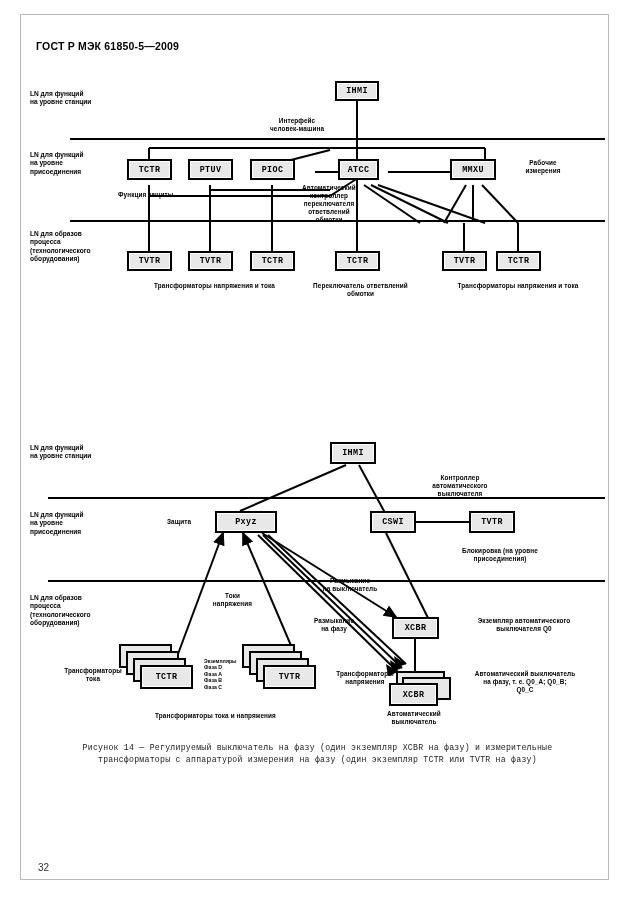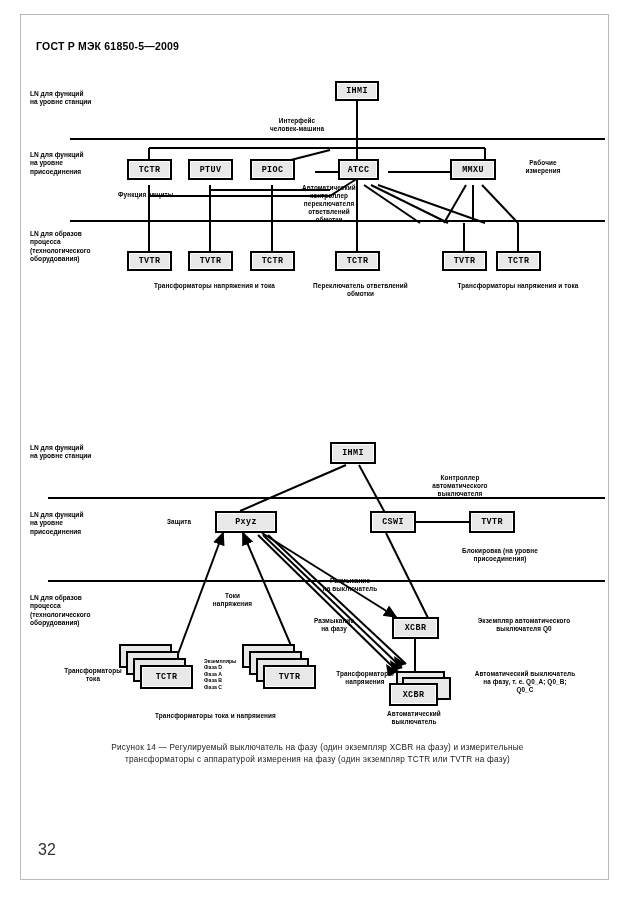--- a/index.html
+++ b/index.html
@@ -33,22 +33,22 @@
     left: 36px;
     top: 40px;
     font-size: 10.5px;
     font-weight: bold;
     letter-spacing: 0.2px;
     white-space: nowrap;
   }
   #page-number {
     position: absolute;
     left: 38px;
-    top: 841px;
-    font-size: 16px;
+    top: 862px;
+    font-size: 10px;
     color: #333;
   }
 
   
   .figure {
     position: absolute;
     left: 30px;
     width: 575px;
   }
   #figure-13 { top: 78px; height: 240px; }
@@ -375,18 +375,18 @@
       <div class="lbl c" style="left:420px; top:185px; width:148px; white-space:pre-line;">Экземпляр автоматического
 выключателя Q0</div>
       <div class="lbl c" style="left:420px; top:238px; width:150px; white-space:pre-line;">Автоматический выключатель
 на фазу, т. е. Q0_A; Q0_B;
 Q0_C</div>
       <div class="lbl c" style="left:336px; top:278px; width:96px; white-space:pre-line;">Автоматический
 выключатель</div>
     </div>
   </div>
 
-  <div class="caption" id="caption-14" style="white-space:pre-line;">Рисунок 14 — Регулируемый выключатель на фазу (один экземпляр XCBR на фазу) и измерительные
+  <div class="caption" id="caption-14" style="white-space:pre-line;font-family:Liberation Mono, monospace;">Рисунок 14 — Регулируемый выключатель на фазу (один экземпляр XCBR на фазу) и измерительные
 трансформаторы с аппаратурой измерения на фазу (один экземпляр TCTR или TVTR на фазу)</div>
 
   <div id="page-number">32</div>
 
 </div>
 
 </body></html>

